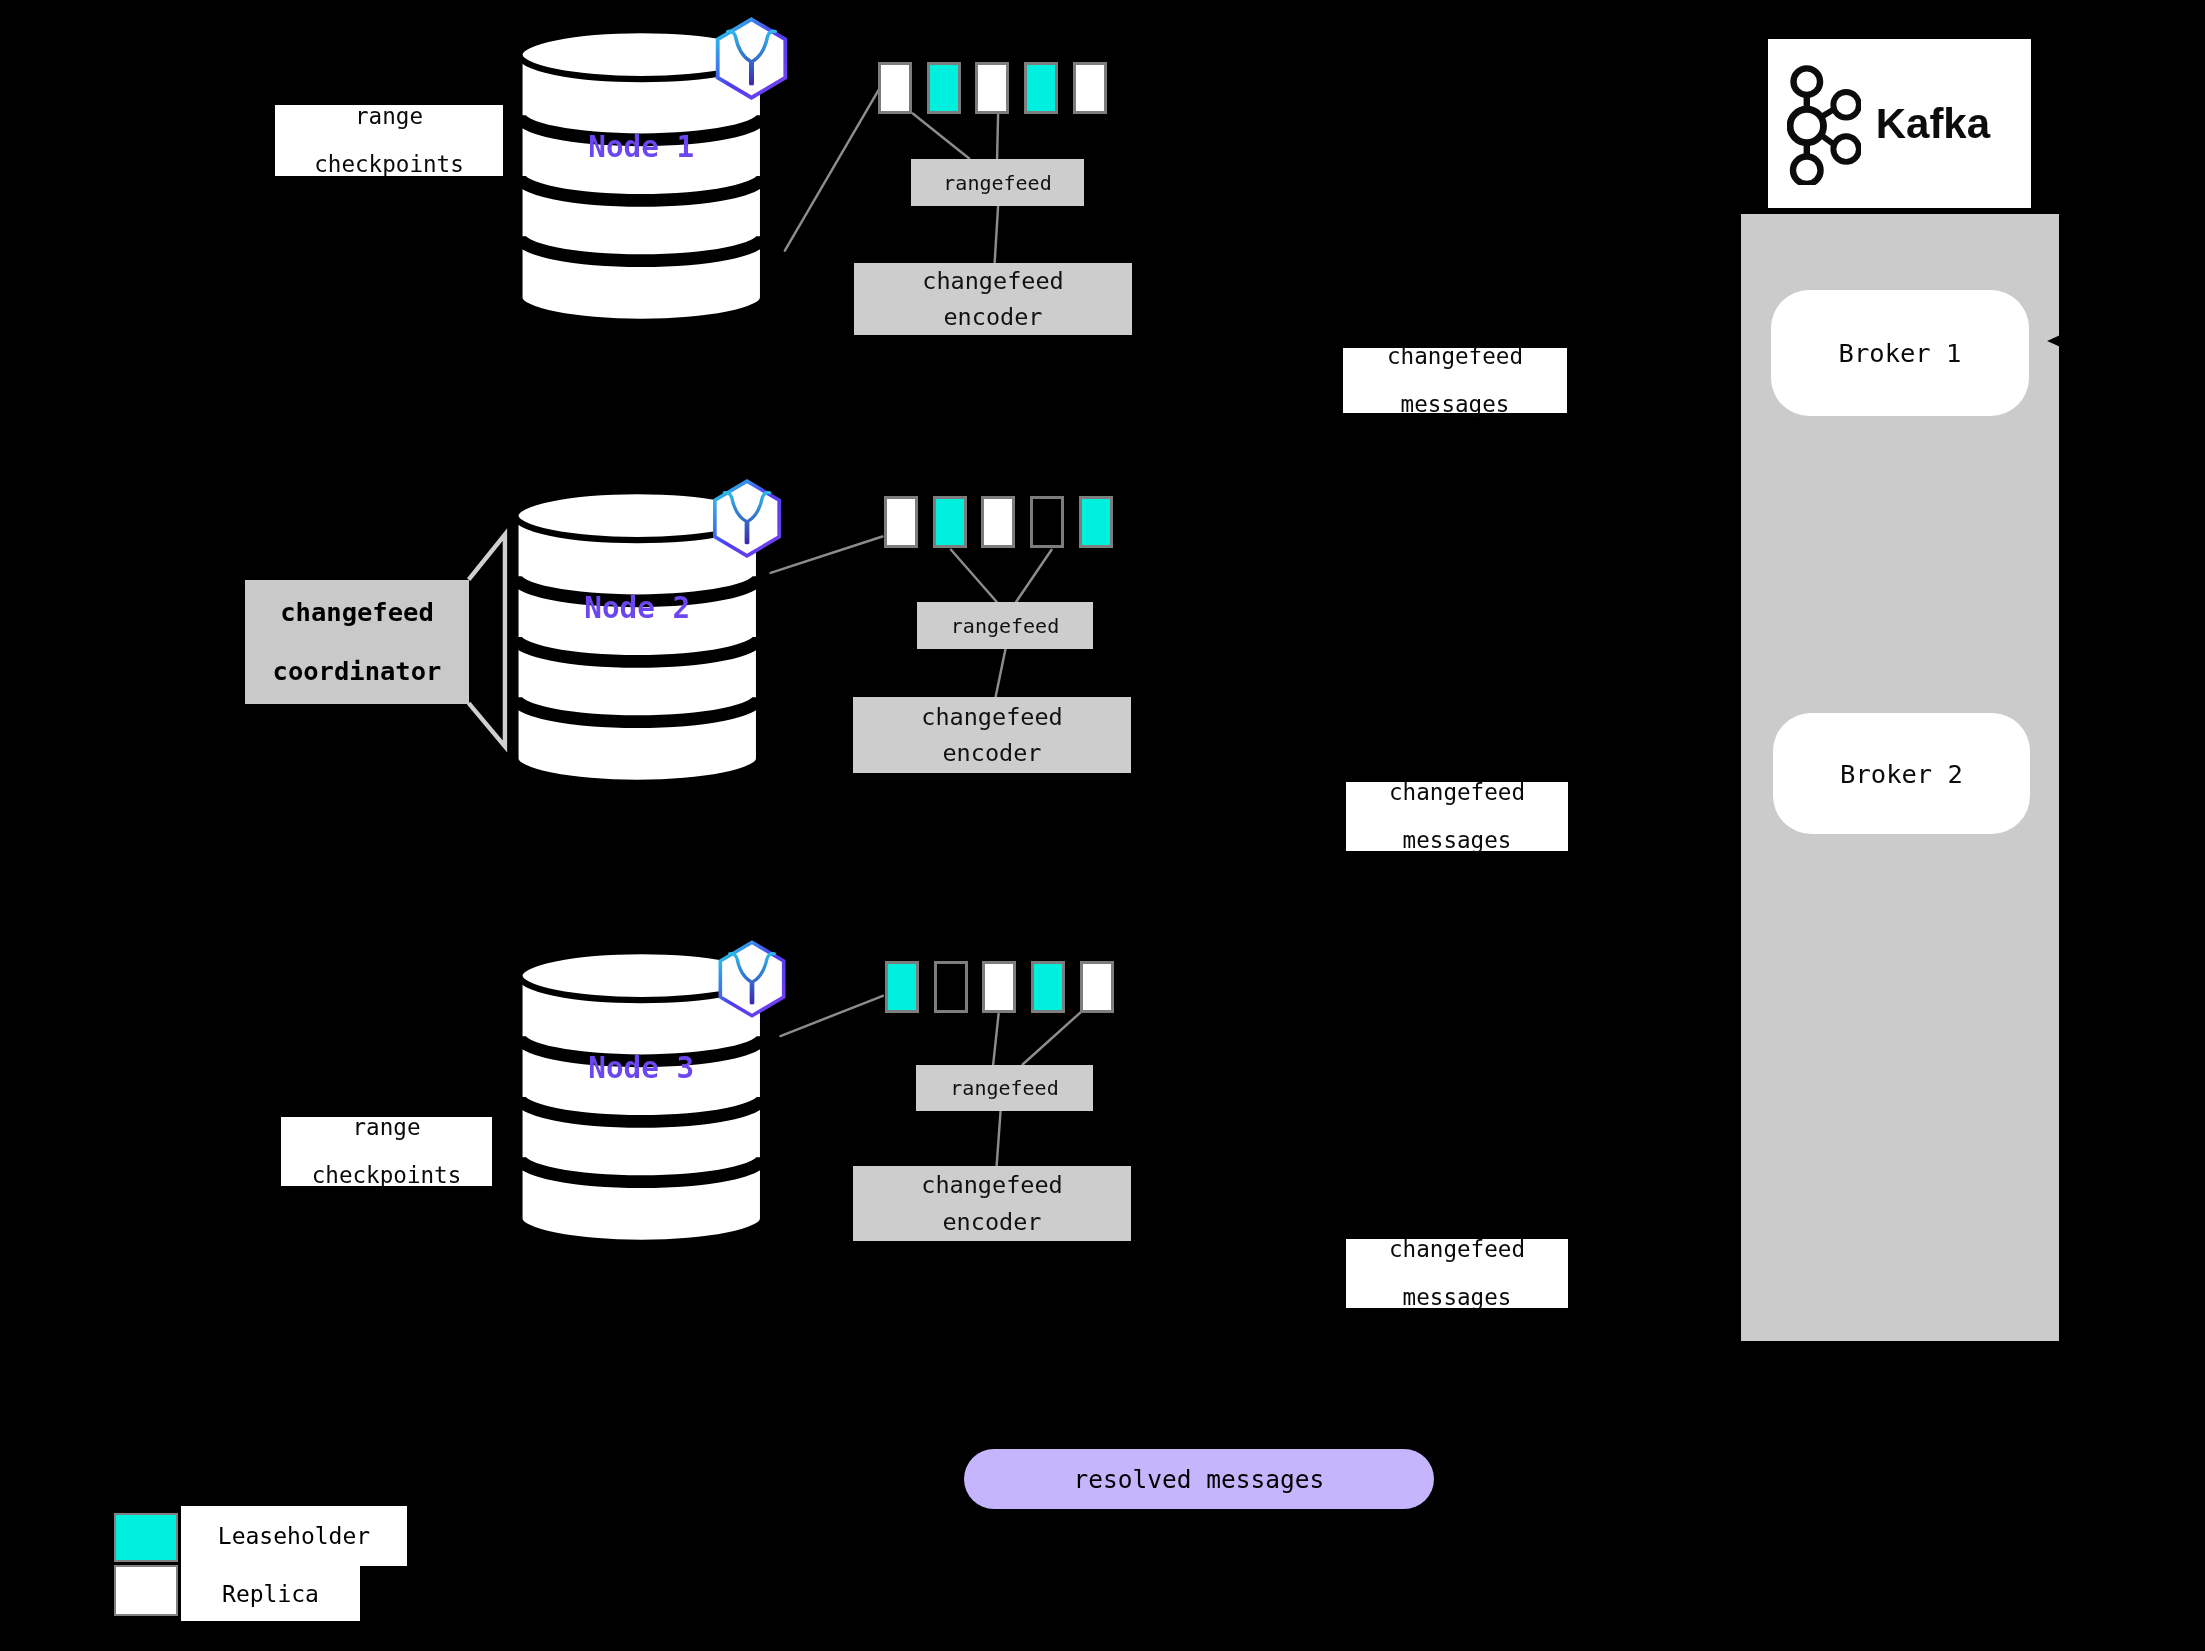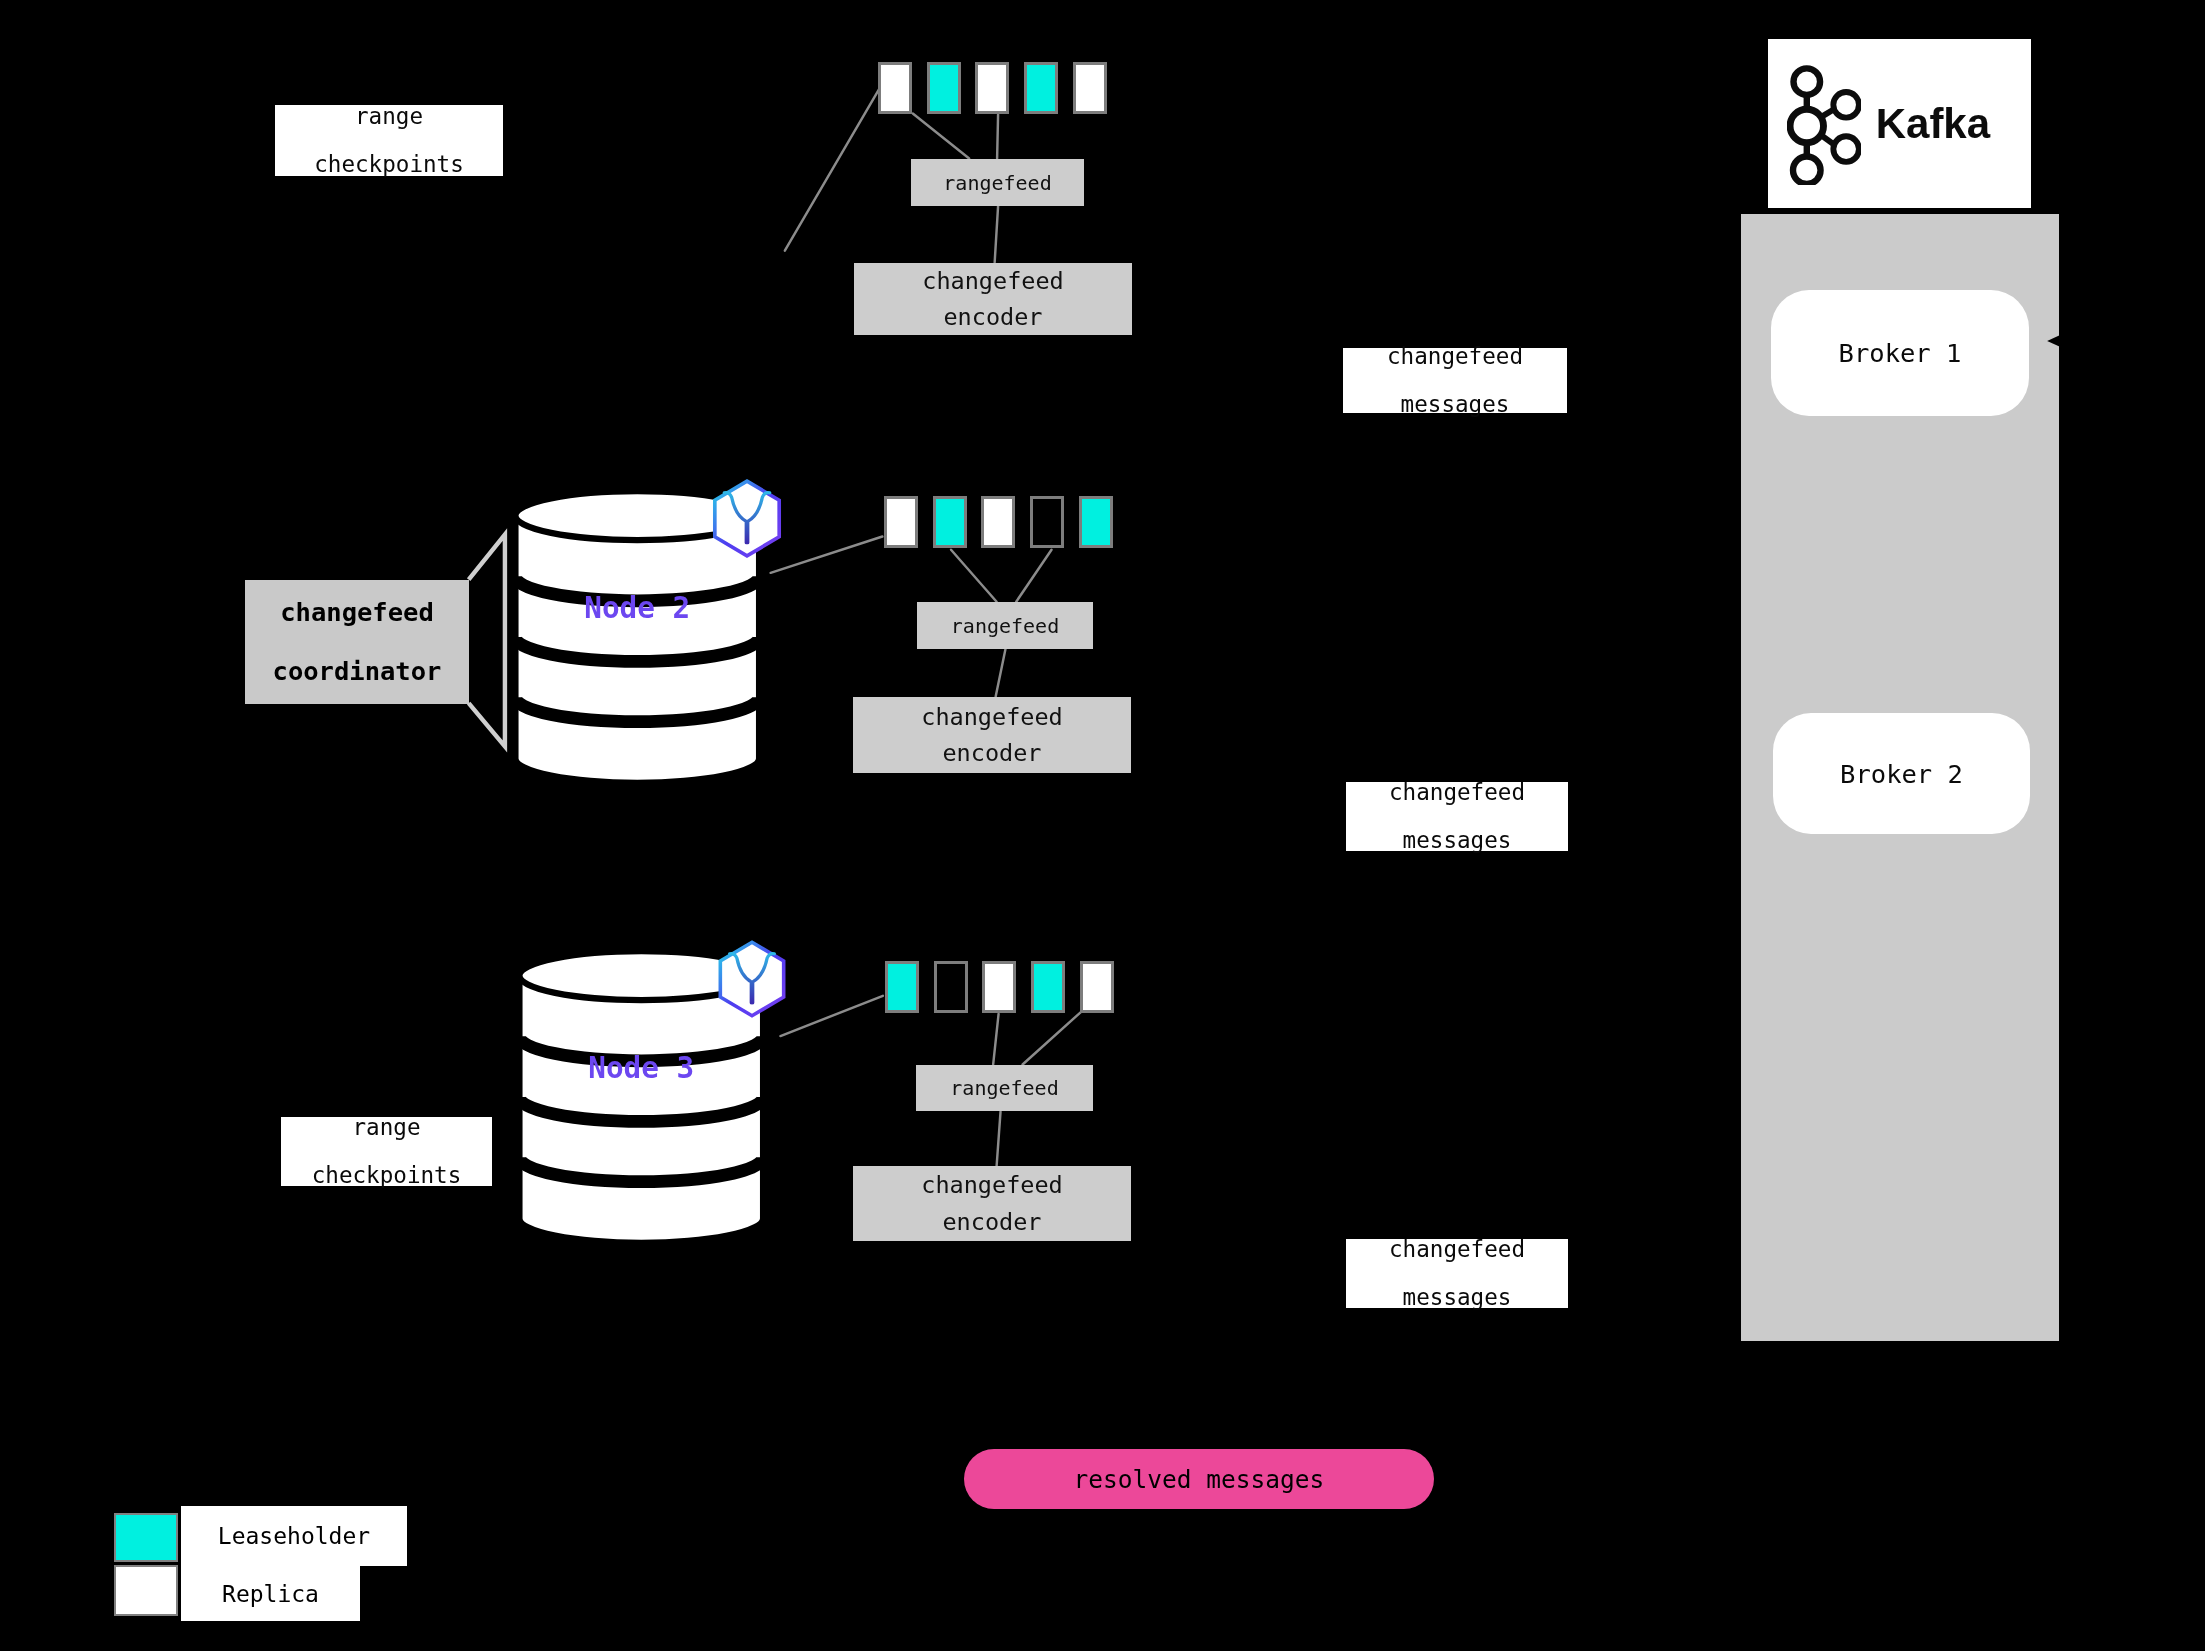--- a/index.html
+++ b/index.html
@@ -11,21 +11,21 @@
   .graybox{background:#cdcdcd;color:#111;display:flex;flex-direction:column;
            align-items:center;justify-content:center;text-align:center;}
   .lbl2{font-size:22.6px;line-height:1.55;}
   .rangefeed{font-size:20px;}
   .encoder{font-size:23.5px;line-height:1.55;}
   .coordinator{background:#c9c9c9;color:#000;font-weight:bold;font-size:25.5px;line-height:1.85;}
   .squares{display:flex;gap:14.7px;}
   .sq{width:34px;height:52px;border:3.4px solid #7d7d7d;box-sizing:border-box;}
   .broker{background:#fff;color:#0a0a0a;border-radius:38px;display:flex;align-items:center;
           justify-content:center;font-size:25.5px;}
-  .pill{background:#ec4899;color:#000;border-radius:30px;display:flex;align-items:center;
+  .pill{background:#c4b5fd;color:#000;border-radius:30px;display:flex;align-items:center;
         justify-content:center;font-size:24.5px;font-weight:500;}
   .nodelabel{font-family:"DejaVu Sans Mono",monospace;font-weight:bold;}
   .kafkabox{background:#fff;display:flex;align-items:center;padding-left:19px;gap:14.7px;box-sizing:border-box;}
   .kafkaword{font-family:"Liberation Sans",sans-serif;font-weight:800;font-size:42px;color:#0c0c0c;}
   .legend-label{background:#fff;color:#000;display:flex;align-items:center;justify-content:center;font-size:23px;}
   svg{display:block;}
 </style>
 </head>
 <body>
 
@@ -40,20 +40,34 @@
       </linearGradient>
       <linearGradient id="crdbGrad2" x1="0" y1="0" x2="0" y2="1">
         <stop offset="0" stop-color="#2FB7E8"></stop>
         <stop offset="1" stop-color="#3B2BB0"></stop>
       </linearGradient>
     </defs>
   </svg>
 
   <div class="abs" style="left:1741px;top:214px;width:318px;height:1127px;background:#cbcbcb;"></div>
 
+  <div class="abs" style="left:513px;top:24px;width:257px;height:304px;">
+    <svg width="257" height="304" viewBox="0 0 525 620" style="overflow:visible">
+      <path d="M13,62 L13,558 A249,50 0 0 0 511,558 L511,62" fill="#fff" stroke="#000" stroke-width="13"></path>
+      <path d="M13,186 A249,50 0 0 0 511,186" fill="none" stroke="#000" stroke-width="26"></path>
+      <path d="M13,310 A249,50 0 0 0 511,310" fill="none" stroke="#000" stroke-width="26"></path>
+      <path d="M13,433 A249,50 0 0 0 511,433" fill="none" stroke="#000" stroke-width="26"></path>
+      <ellipse cx="262" cy="62" rx="249" ry="50" fill="#fff" stroke="#000" stroke-width="13"></ellipse>
+      <text class="nodelabel" x="262" y="272" text-anchor="middle" font-size="60" fill="#6C47F0">Node 1</text>
+    </svg>
+    <svg class="abs" style="left:200px;top:-6.9px;overflow:visible" width="77" height="83" viewBox="0 0 100 108">
+      <polygon points="50,3 94,29 94,79 50,105 6,79 6,29" fill="#fff" stroke="url(#crdbGrad)" stroke-width="5"></polygon>
+      <path d="M29,25 C27,20 23,18 19,19 M29,25 C33,45 40,53 49,58 L49,87 M71,25 C73,20 77,18 81,19 M71,25 C67,45 60,53 51,58 L51,87" fill="none" stroke="url(#crdbGrad2)" stroke-width="4.5" stroke-linecap="round"></path>
+    </svg>
+  </div>
 
   <div class="abs" style="left:509px;top:485px;width:257px;height:304px;">
     <svg width="257" height="304" viewBox="0 0 525 620" style="overflow:visible">
       <path d="M13,62 L13,558 A249,50 0 0 0 511,558 L511,62" fill="#fff" stroke="#000" stroke-width="13"></path>
       <path d="M13,186 A249,50 0 0 0 511,186" fill="none" stroke="#000" stroke-width="26"></path>
       <path d="M13,310 A249,50 0 0 0 511,310" fill="none" stroke="#000" stroke-width="26"></path>
       <path d="M13,433 A249,50 0 0 0 511,433" fill="none" stroke="#000" stroke-width="26"></path>
       <ellipse cx="262" cy="62" rx="249" ry="50" fill="#fff" stroke="#000" stroke-width="13"></ellipse>
       <text class="nodelabel" x="262" y="272" text-anchor="middle" font-size="60" fill="#6C47F0">Node 2</text>
     </svg>

